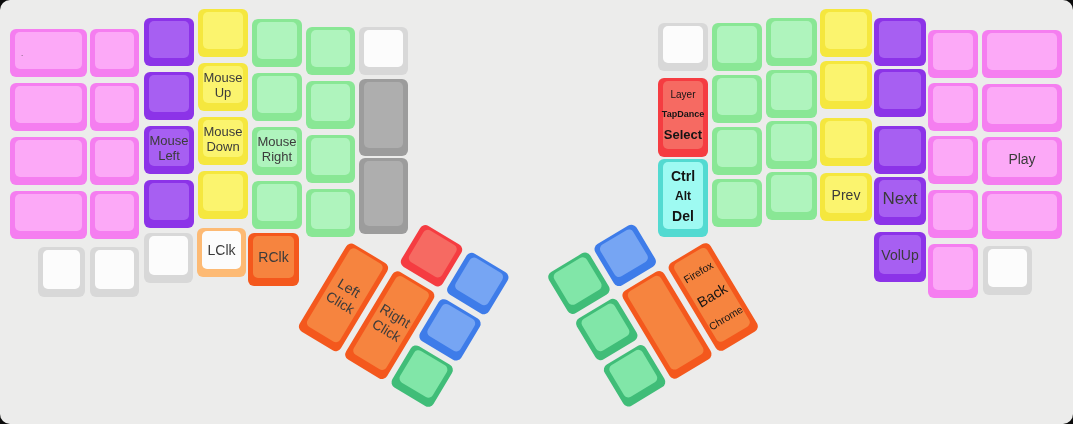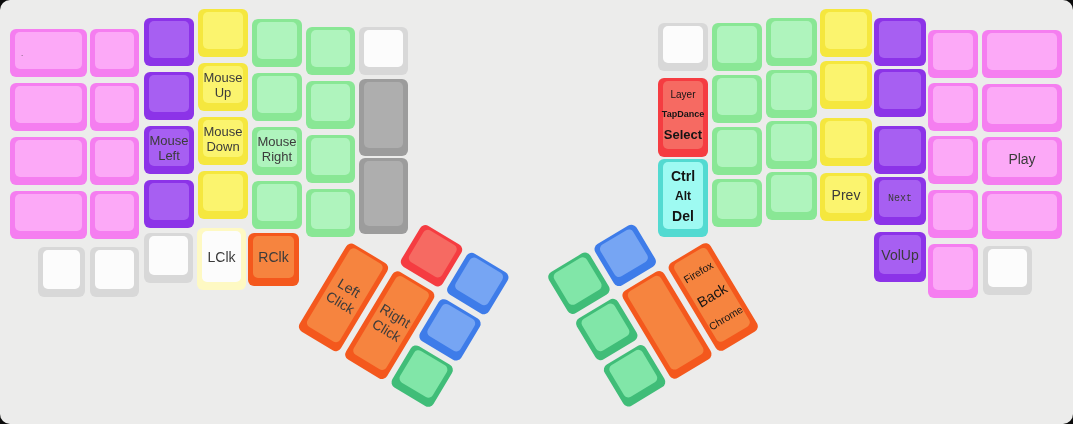--- a/index.html
+++ b/index.html
@@ -119,21 +119,21 @@
       </div>
       <div class="key" style="left: 38px; top: 247px; width: 47px; height: 50px; background: rgb(216, 216, 216);">
         <div class="cap" style="background: rgb(252, 252, 252);"></div>
       </div>
       <div class="key" style="left: 90px; top: 247px; width: 49px; height: 50px; background: rgb(216, 216, 216);">
         <div class="cap" style="background: rgb(252, 252, 252);"></div>
       </div>
       <div class="key" style="left: 144px; top: 233px; width: 49px; height: 50px; background: rgb(216, 216, 216);">
         <div class="cap" style="background: rgb(252, 252, 252);"></div>
       </div>
-      <div class="key" style="left: 197px; top: 228px; width: 49px; height: 62px; background: #fef9c3;">
+      <div class="key" style="left: 197px; top: 228px; width: 49px; height: 49px; background: #fdba74;">
         <div class="cap" style="background: rgb(252, 252, 252);"></div>
         <div class="lblwrap">
           <span class="lbl" style="font-size: 14px;">LClk</span>
         </div>
       </div>
       <div class="key" style="left: 248px; top: 233px; width: 51px; height: 53px; background: rgb(244, 88, 29);">
         <div class="cap" style="background: rgb(246, 132, 63);"></div>
         <div class="lblwrap">
           <span class="lbl" style="font-size: 14px;">RClk</span>
         </div>
@@ -201,21 +201,21 @@
       </div>
       <div class="key" style="left: 874px; top: 69px; width: 52px; height: 48px; background: rgb(140, 51, 232);">
         <div class="cap" style="background: rgb(167, 95, 242);"></div>
       </div>
       <div class="key" style="left: 874px; top: 126px; width: 52px; height: 48px; background: rgb(140, 51, 232);">
         <div class="cap" style="background: rgb(167, 95, 242);"></div>
       </div>
       <div class="key" style="left: 874px; top: 177px; width: 52px; height: 48px; background: rgb(140, 51, 232);">
         <div class="cap" style="background: rgb(167, 95, 242);"></div>
         <div class="lblwrap">
-          <span class="lbl" style="font-size: 10px; font-family: Liberation Mono, monospace;">Next</span>
+          <span class="lbl" style="font-size: 17px;">Next</span>
         </div>
       </div>
       <div class="key" style="left: 874px; top: 232px; width: 52px; height: 50px; background: rgb(140, 51, 232);">
         <div class="cap" style="background: rgb(167, 95, 242);"></div>
         <div class="lblwrap">
           <span class="lbl" style="font-size: 14px;">VolUp</span>
         </div>
       </div>
       <div class="key" style="left: 928px; top: 30px; width: 50px; height: 48px; background: rgb(245, 126, 240);">
         <div class="cap" style="background: rgb(252, 169, 247);"></div>

